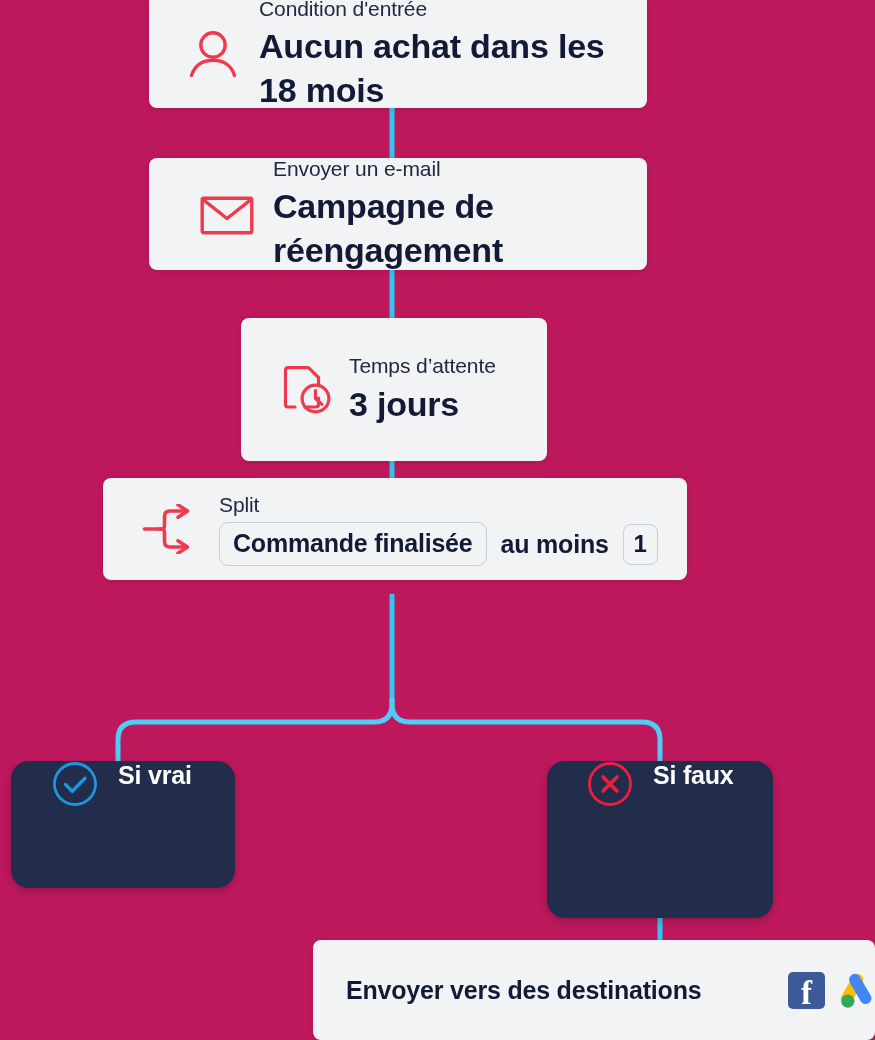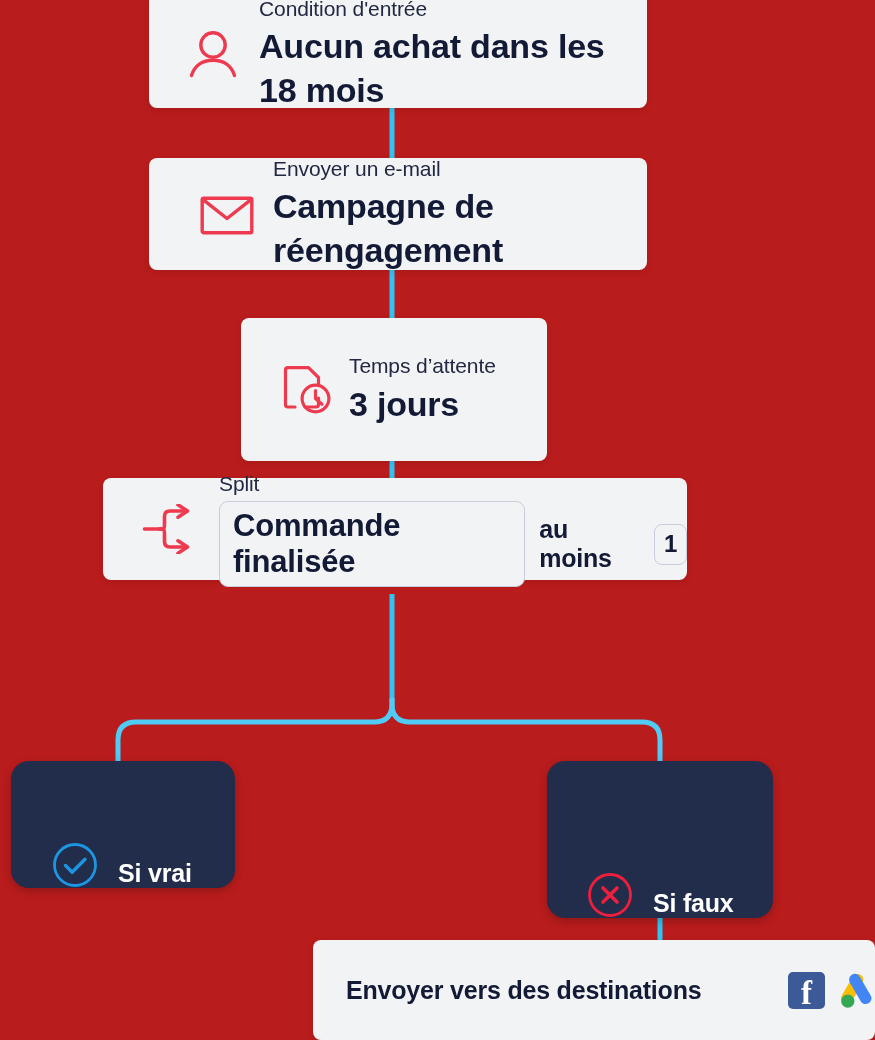--- a/index.html
+++ b/index.html
@@ -13,21 +13,21 @@
     position: relative;
     overflow: hidden;
     font-family: "Liberation Sans", sans-serif;
     -webkit-font-smoothing: antialiased;
   }
   #canvas {
     position: absolute;
     left: 0; top: 0;
     width: 875px;
     height: 1040px;
-    background: #b91c1c;
+    background: #be185d;
   }
   .conn-layer {
     position: absolute;
     left: 0; top: 0;
     width: 875px;
     height: 1040px;
     pointer-events: none;
   }
   .card {
     position: absolute;
@@ -97,21 +97,21 @@
   .split-row {
     display: flex;
     align-items: center;
     margin-top: 4px;
   }
   .pill {
     border: 1.5px solid #C9CEDC;
     border-radius: 9px;
     background: #F2F3F5;
     padding: 6px 13px 7px 13px;
-    font-size: 31px;
+    font-size: 25px;
     font-weight: 700;
     color: #131A36;
     letter-spacing: -0.2px;
     line-height: 1.15;
   }
   .split-op {
     font-size: 25px;
     font-weight: 700;
     color: #131A36;
     margin: 0 14px;
@@ -131,21 +131,21 @@
     color: #131A36;
   }
 
   
   .branch-card {
     position: absolute;
     background: #222C4B;
     border-radius: 18px;
     box-shadow: 0 3px 9px rgba(0,0,0,0.22);
     display: flex;
-    align-items: flex-end;
+    align-items: flex-start;
     box-sizing: border-box;
   }
   .branch-card .icon-wrap {
     width: 46px; height: 46px;
     margin-right: 20px;
     flex: 0 0 auto;
   }
   .branch-label {
     font-size: 25px;
     font-weight: 700;

